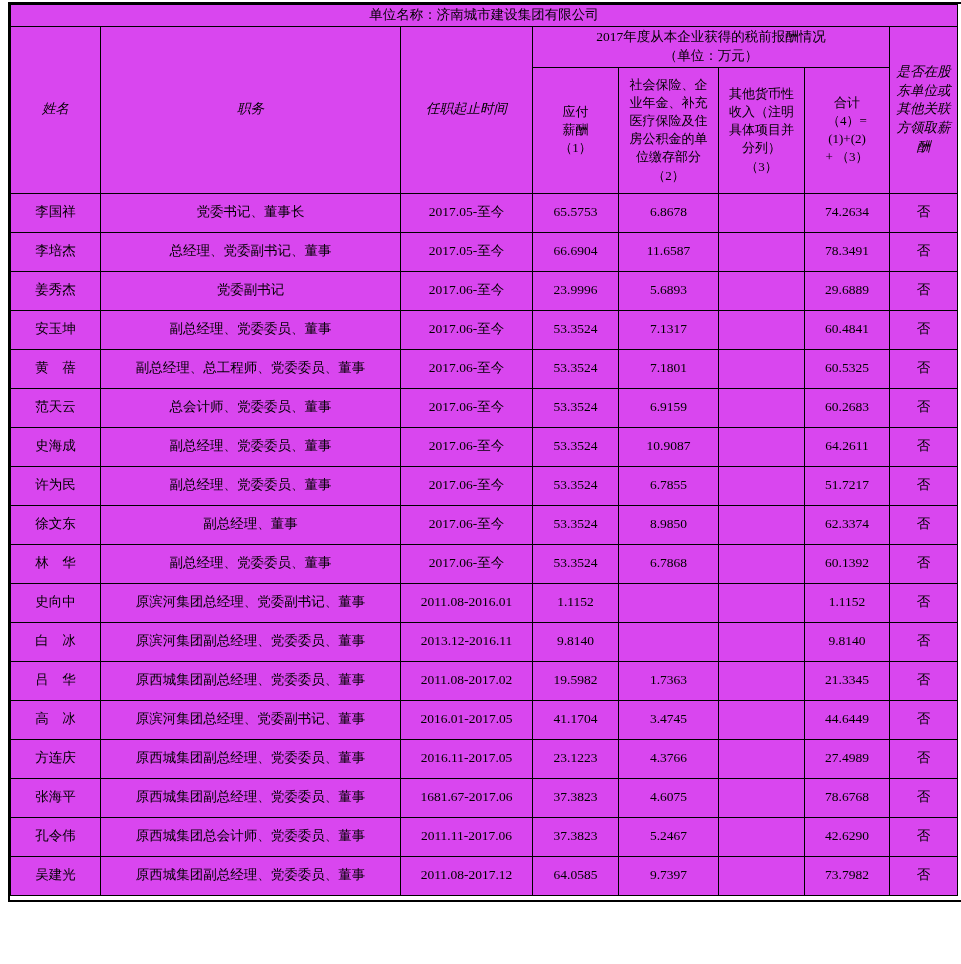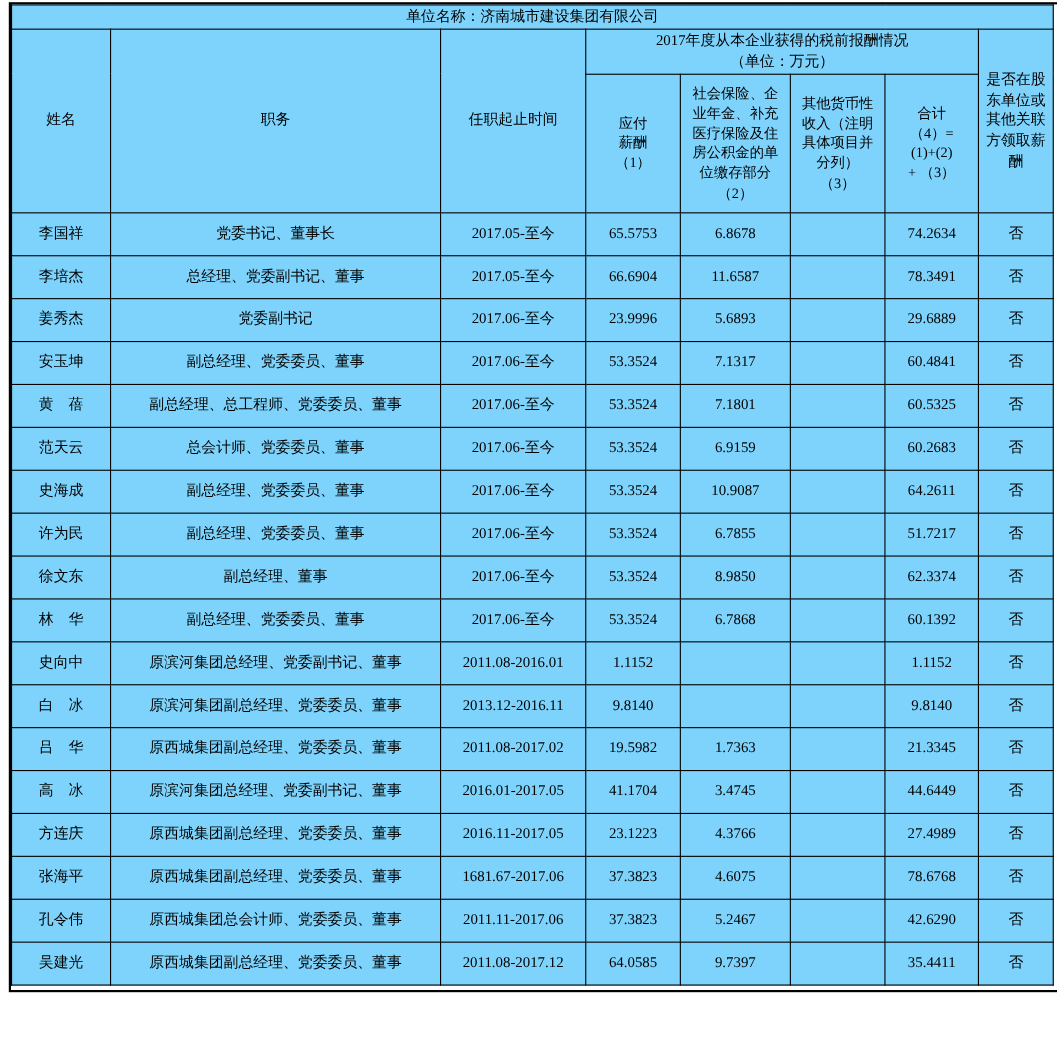--- a/index.html
+++ b/index.html
@@ -21,21 +21,21 @@
     border: 2px solid #000000;
     padding: 0 3px 4px 0;
     width: -moz-fit-content;
     width: fit-content;
     background: #ffffff;
   }
   table.salary-table {
     border-collapse: collapse;
     table-layout: fixed;
     width: 947px;
-    background: #7dd3fc;
+    background: #d946ef;
   }
   table.salary-table th,
   table.salary-table td {
     border: 1px solid #000000;
     box-sizing: border-box;
     text-align: center;
     vertical-align: middle;
     font-weight: normal;
     font-size: 13.5px;
     line-height: 1.4;
@@ -53,21 +53,21 @@
   .col-shareholder{ width: 68px;  }
 
   td.unit-cell {
     text-align: left;
     height: 22px;
     padding: 2px 2px 2px 3px;
     font-size: 13.5px;
   }
   th.group-cell { height: 36px; }
   tr.sub-head th { height: 126px; font-size: 13px; }
-  th.span-cell { font-size: 13px; }
+  th.span-cell { font-size: 13px; font-style: italic; }
   tbody td { height: 39px; }
 </style>
 </head>
 <body>
 
 <div class="sheet">
   <div class="table-frame">
     <table class="salary-table">
       <colgroup>
         <col class="col-name">
@@ -287,19 +287,19 @@
             <td>42.6290</td>
             <td>否</td>
           </tr>
           <tr>
             <td>吴建光</td>
             <td>原西城集团副总经理、党委委员、董事</td>
             <td>2011.08-2017.12</td>
             <td>64.0585</td>
             <td>9.7397</td>
             <td></td>
-            <td>35.4411</td>
+            <td>73.7982</td>
             <td>否</td>
           </tr>
         </tbody>
     </table>
   </div>
 </div>
 
 </body></html>

